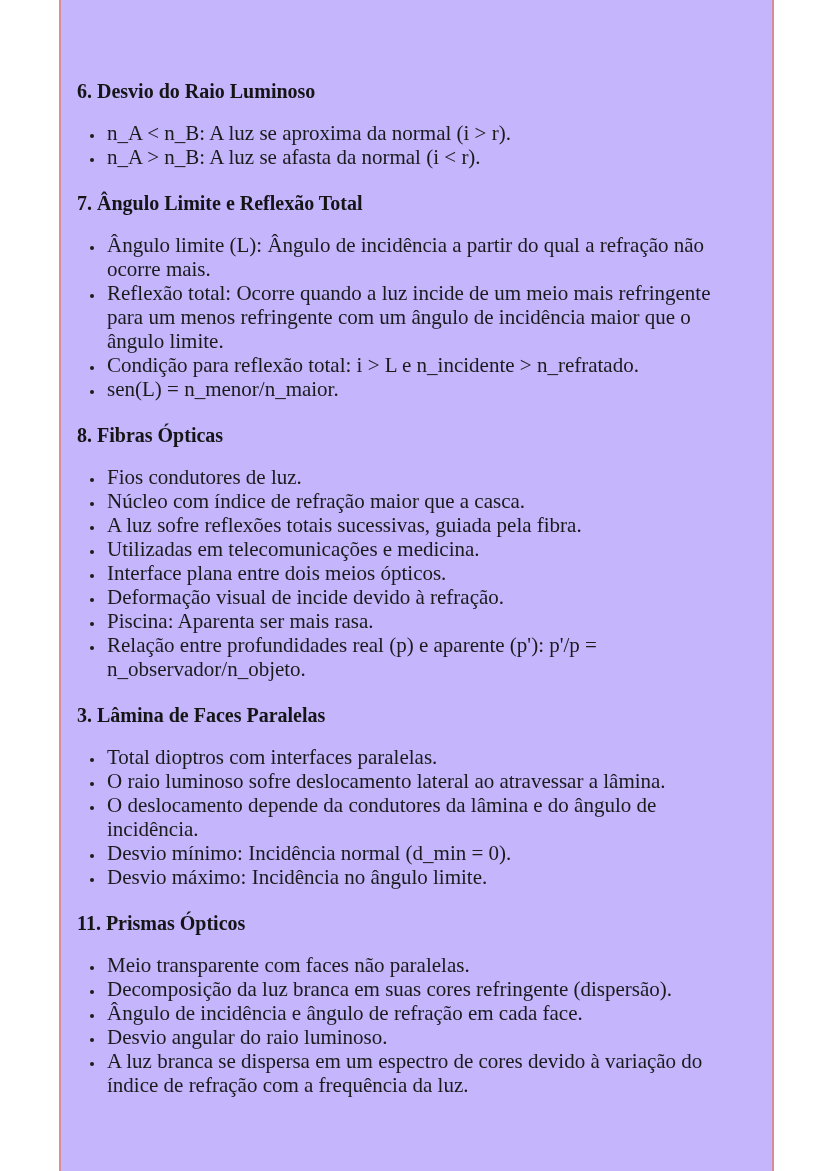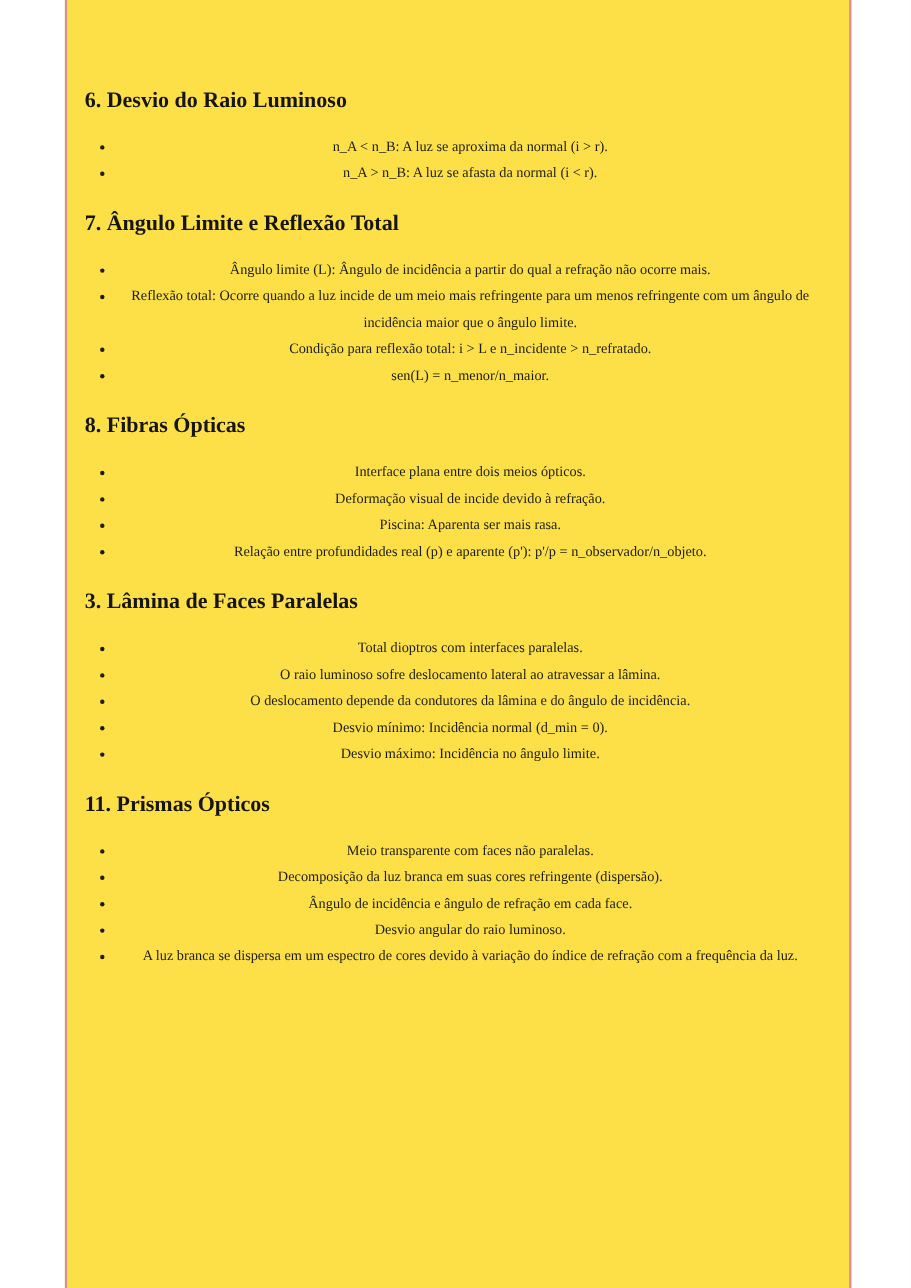--- a/index.html
+++ b/index.html
@@ -35,33 +35,32 @@
   }
   .doc-section:first-child .sec-heading {
     margin-top: 0;
   }
   .sec-list {
     margin: 0;
     padding: 0 0 0 28px;
     list-style: disc outside;
   }
   .sec-list li {
-    font-size: 13px;
+    font-size: 21px;
     line-height: 24px;
     padding-left: 2px;
-    text-align: center;
   }
   .sec-list li::marker {
     font-size: 14px;
   }
 </style>
 </head>
 <body style="color: rgb(27, 27, 27);">
 
-<div class="page" style="border-left-color: rgb(217, 142, 150); border-right-color: rgb(217, 142, 150); background: #fde047;">
+<div class="page" style="border-left-color: rgb(217, 142, 150); border-right-color: rgb(217, 142, 150); background: #c4b5fd;">
   <div class="content" id="content">
   <section class="doc-section">
     <h3 class="sec-heading">6. Desvio do Raio Luminoso</h3>
     <ul class="sec-list">
           <li>n_A &lt; n_B: A luz se aproxima da normal (i &gt; r).</li>
           <li>n_A &gt; n_B: A luz se afasta da normal (i &lt; r).</li>
         </ul>
   </section>
 
   <section class="doc-section">
@@ -69,20 +68,26 @@
     <ul class="sec-list">
           <li>Ângulo limite (L): Ângulo de incidência a partir do qual a refração não ocorre mais.</li>
           <li>Reflexão total: Ocorre quando a luz incide de um meio mais refringente para um menos refringente com um ângulo de incidência maior que o ângulo limite.</li>
           <li>Condição para reflexão total: i &gt; L e n_incidente &gt; n_refratado.</li>
           <li>sen(L) = n_menor/n_maior.</li>
         </ul>
   </section>
 
   <section class="doc-section">
     <h3 class="sec-heading">8. Fibras Ópticas</h3>
+    <ul class="sec-list">
+          <li>Fios condutores de luz.</li>
+          <li>Núcleo com índice de refração maior que a casca.</li>
+          <li>A luz sofre reflexões totais sucessivas, guiada pela fibra.</li>
+          <li>Utilizadas em telecomunicações e medicina.</li>
+        </ul>
   </section>
 
   <section class="doc-section">
     <ul class="sec-list">
           <li>Interface plana entre dois meios ópticos.</li>
           <li>Deformação visual de incide devido à refração.</li>
           <li>Piscina: Aparenta ser mais rasa.</li>
           <li>Relação entre profundidades real (p) e aparente (p'): p'/p = n_observador/n_objeto.</li>
         </ul>
   </section>

